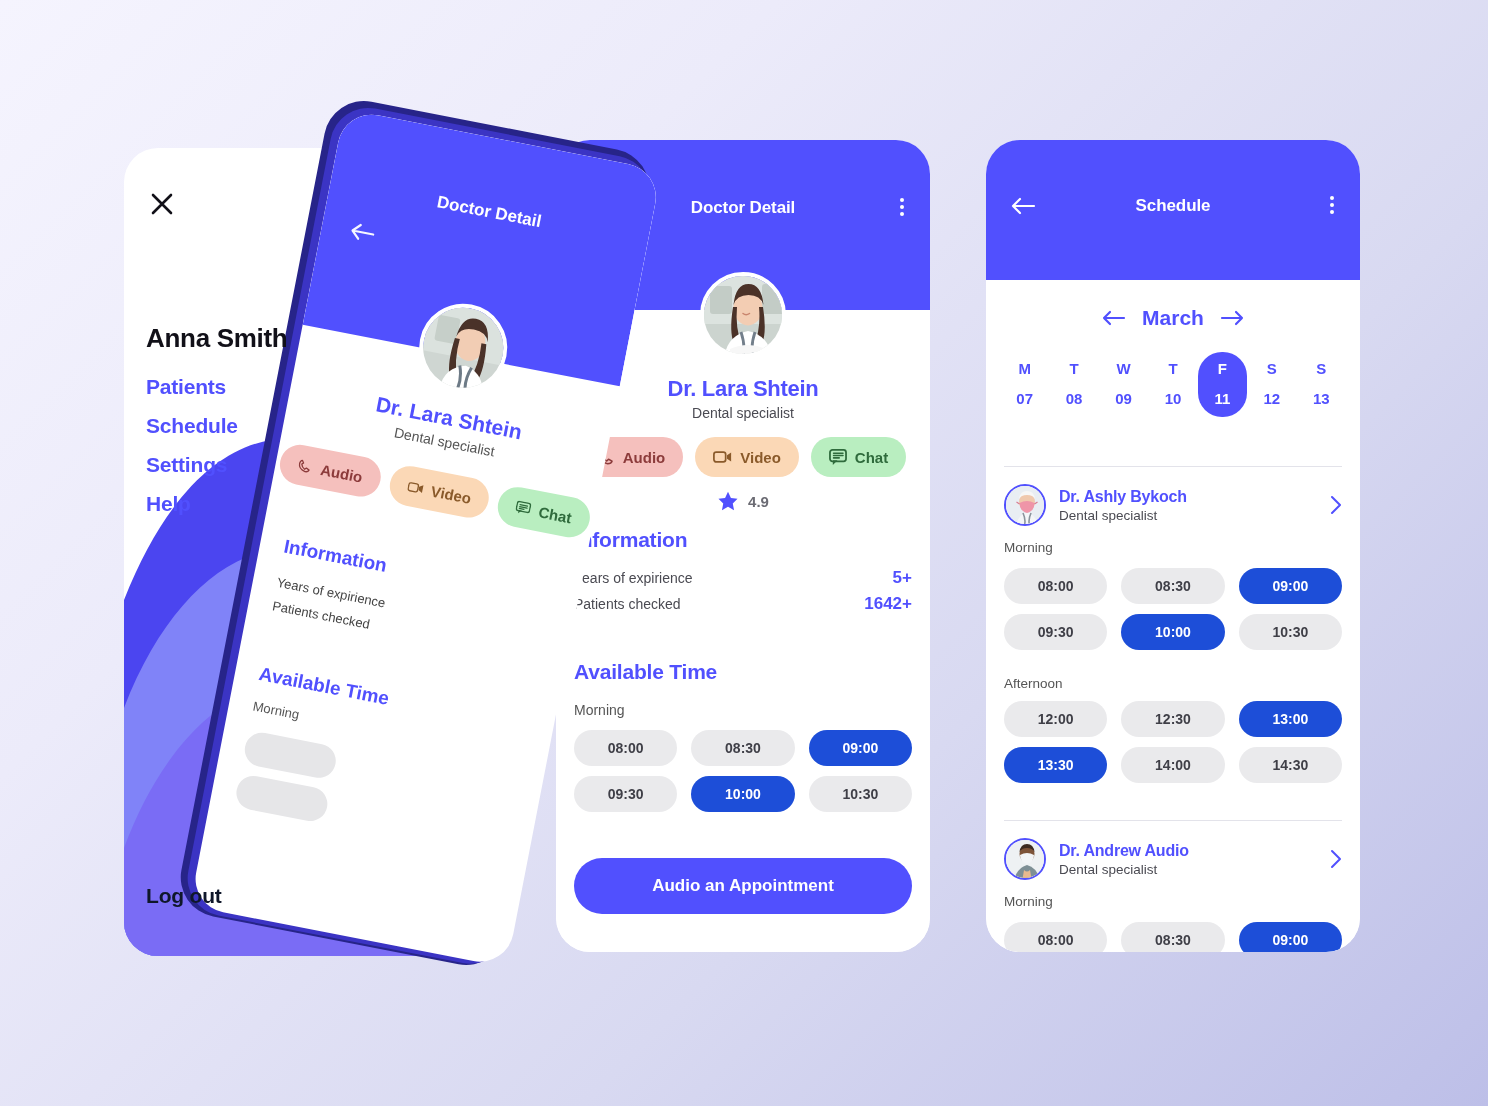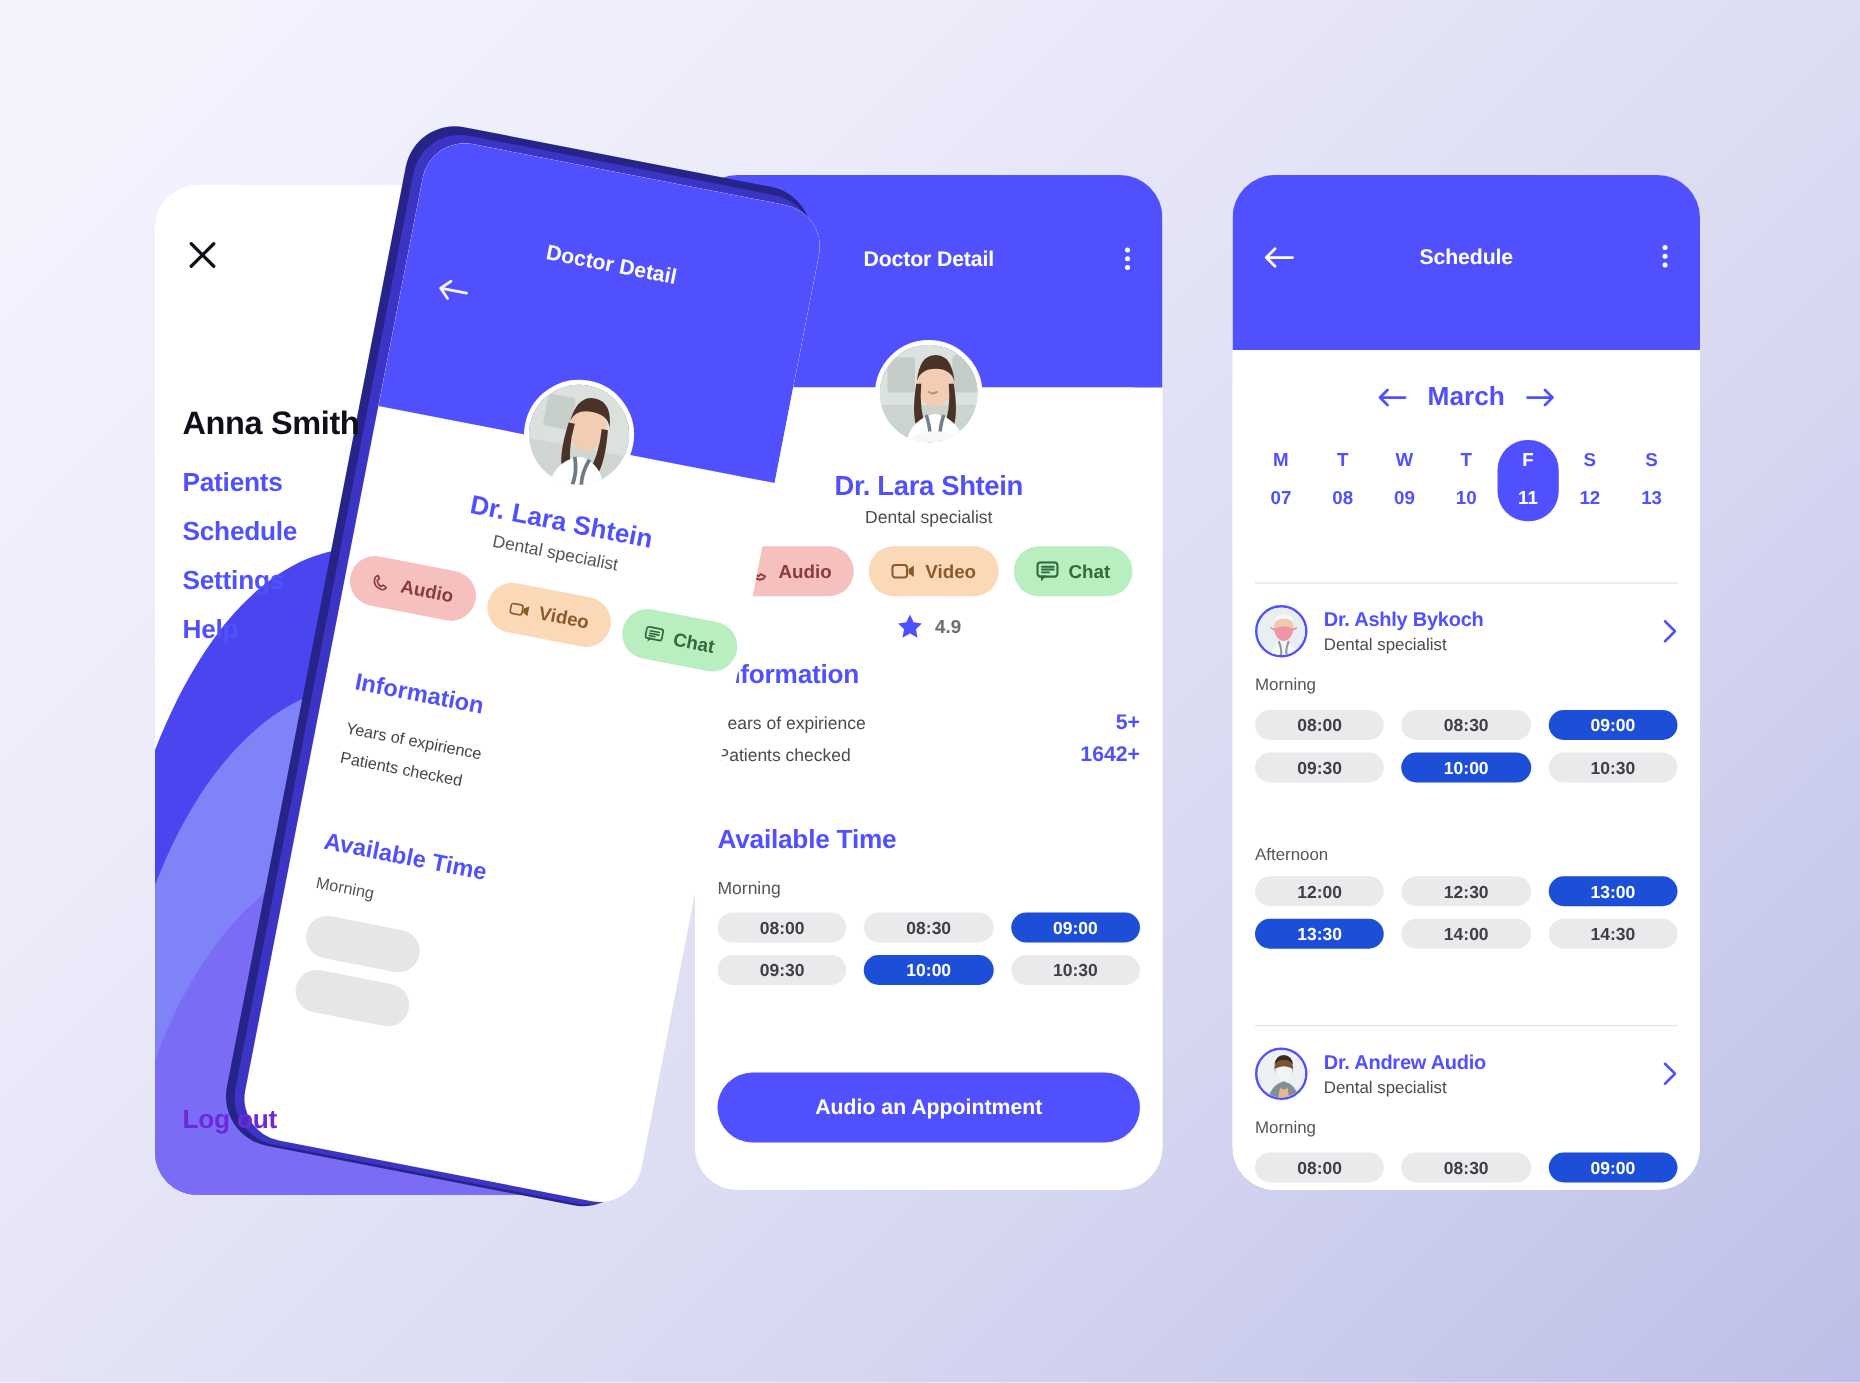--- a/index.html
+++ b/index.html
@@ -41,21 +41,21 @@
   .p1-menu {
     position: absolute; left: 22px; top: 228px; z-index: 6;
   }
   .p1-menu-item {
     font-size: 21px; font-weight: 700; color: #5150fe;
     margin-bottom: 17px; letter-spacing: -0.2px; cursor: pointer;
     line-height: 1.05;
   }
   .p1-logout {
     position: absolute; left: 22px; bottom: 48px;
-    font-size: 21px; font-weight: 700; color: #6d28d9;
+    font-size: 21px; font-weight: 700; color: #0f172a;
     letter-spacing: -0.2px; z-index: 6; cursor: pointer;
   }
   .p1-waves { position: absolute; inset: 0; z-index: 1; }
 
   
   #tiltphone {
     position: absolute;
     left: 250px; top: 118px;
     width: 330px; height: 830px;
     transform: rotate(11deg);
@@ -198,21 +198,21 @@
     position: absolute; left: 18px; top: 562px;
     font-size: 14px; color: #555;
   }
   .slot-grid {
     position: absolute; left: 18px; right: 18px;
     display: grid; grid-template-columns: repeat(3, 1fr);
     gap: 10px 14px;
   }
   #p2-slots { top: 590px; }
   .slot {
-    height: 24px; border-radius: 18px;
+    height: 36px; border-radius: 18px;
     display: flex; align-items: center; justify-content: center;
     background: #eaeaec; color: #3f3f47;
     font-size: 14px; font-weight: 700; cursor: pointer;
   }
   .slot.sel { background: #1d4ed8; color: #ffffff; }
 
   .p2-book {
     position: absolute; left: 18px; right: 18px; bottom: 38px;
     height: 56px; border-radius: 28px; background: #5150fe;
     color: #ffffff; font-size: 17px; font-weight: 700;

